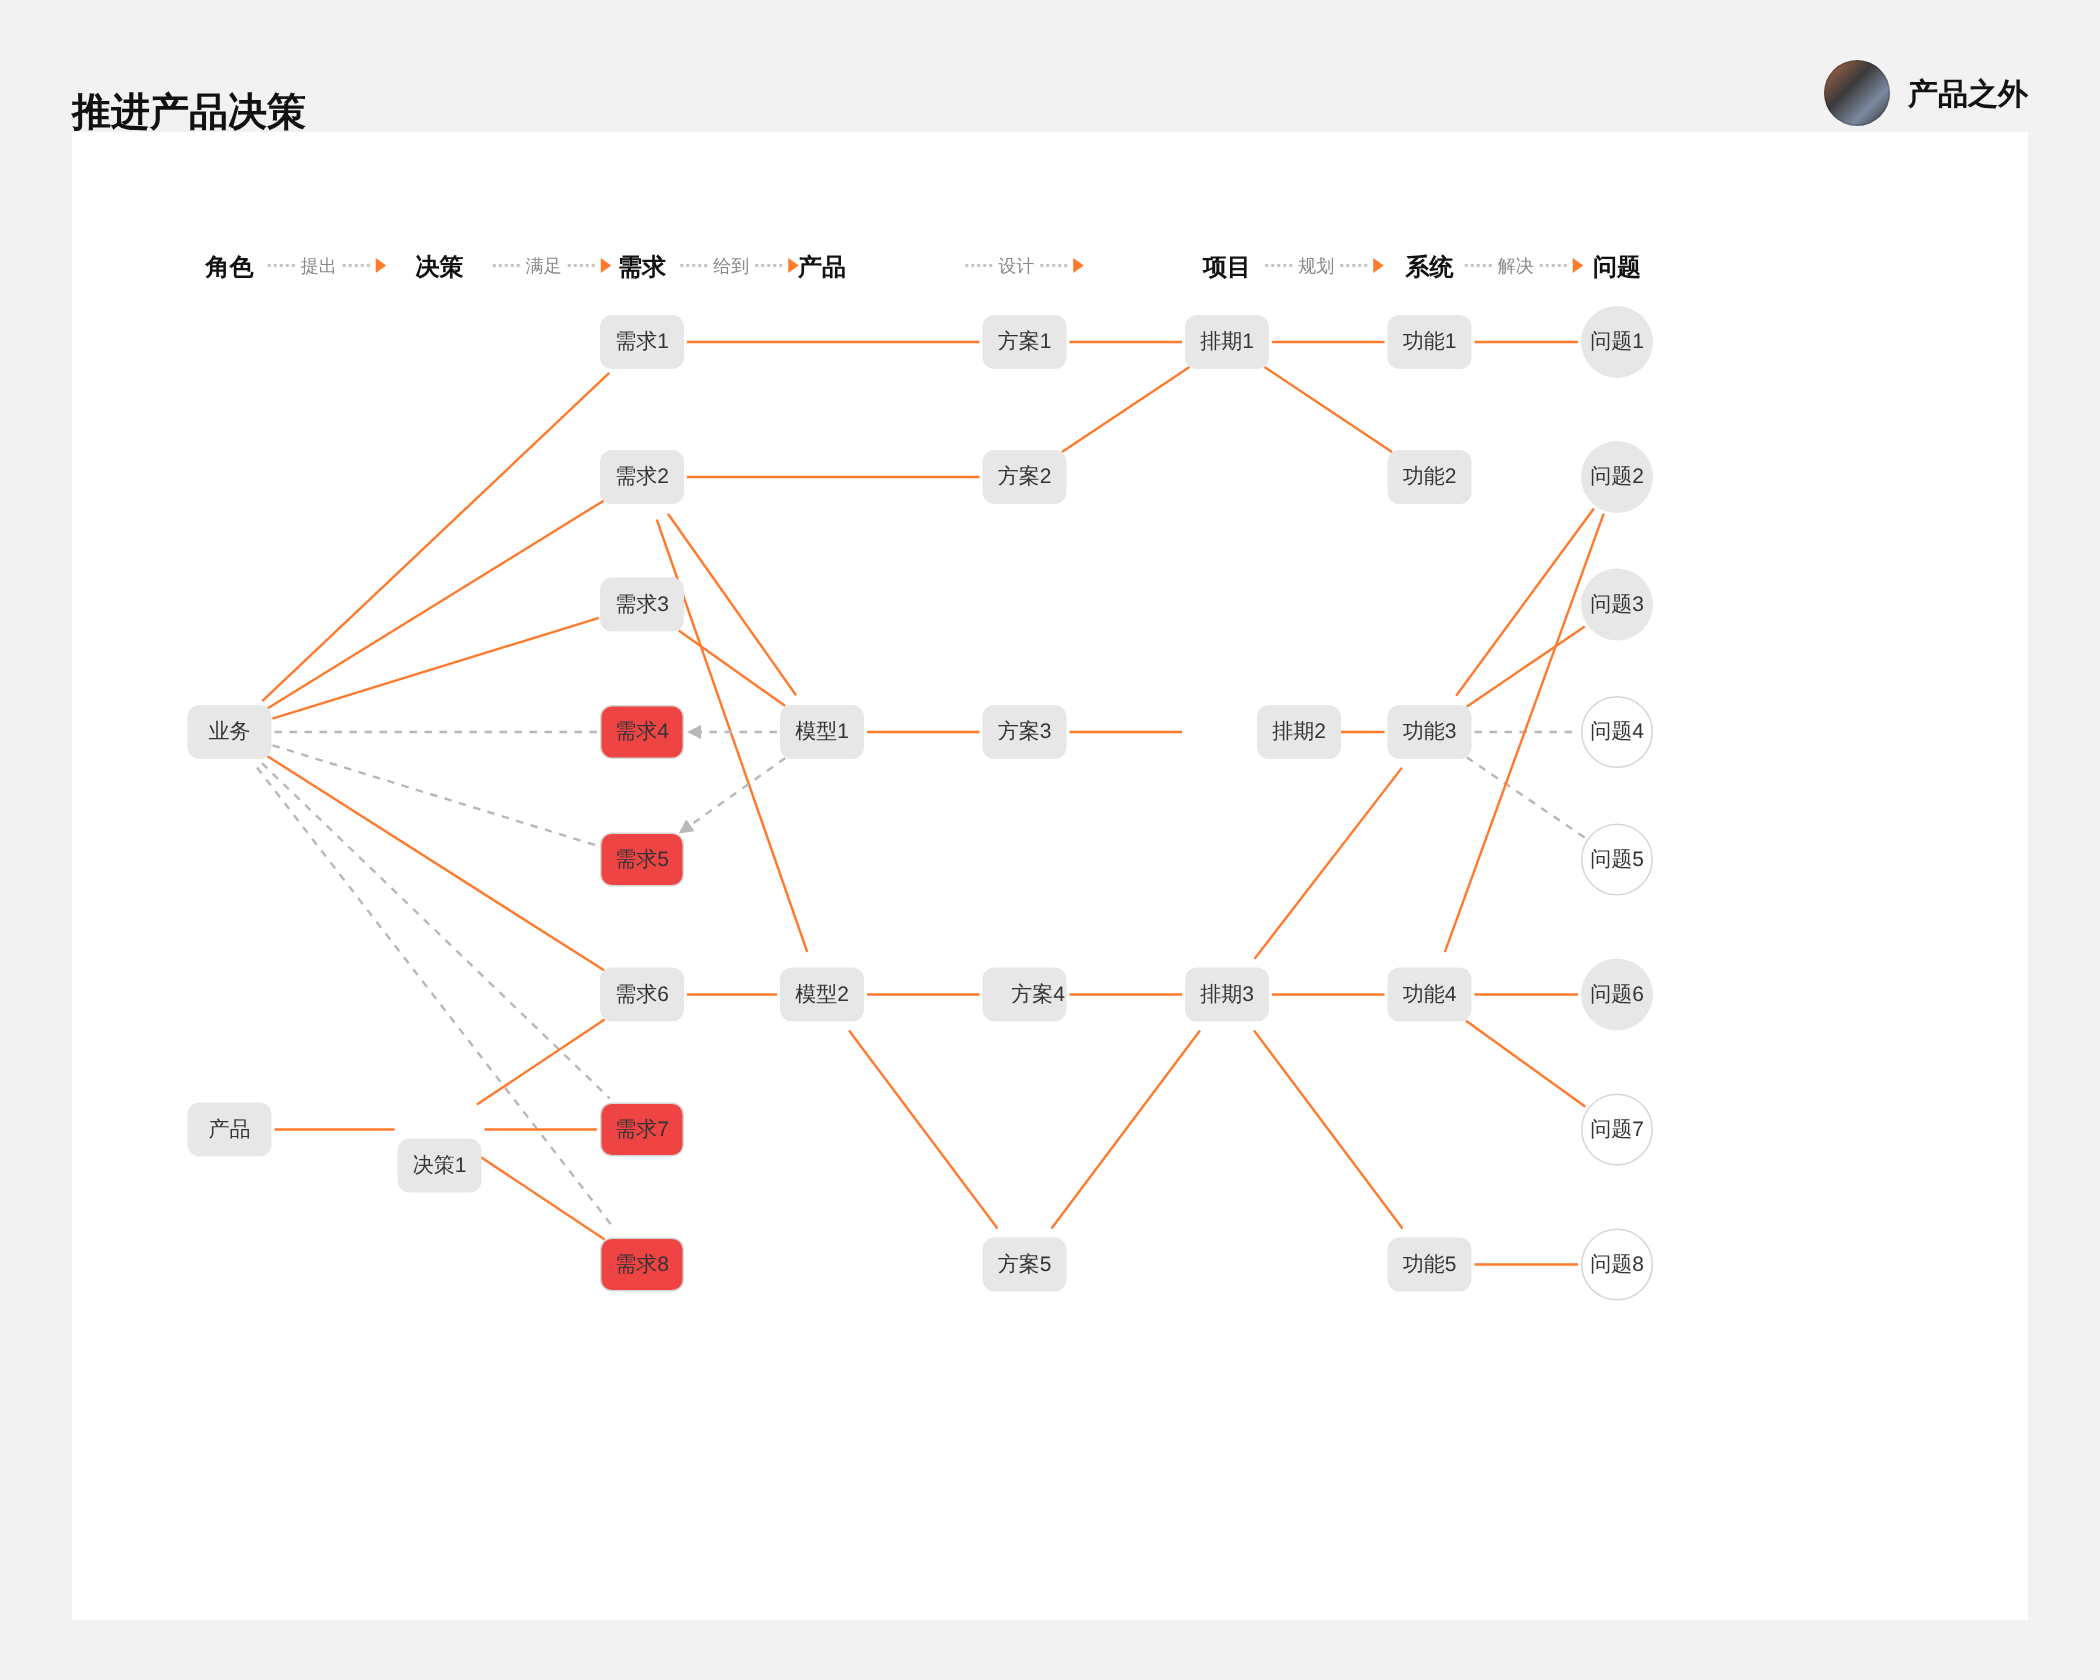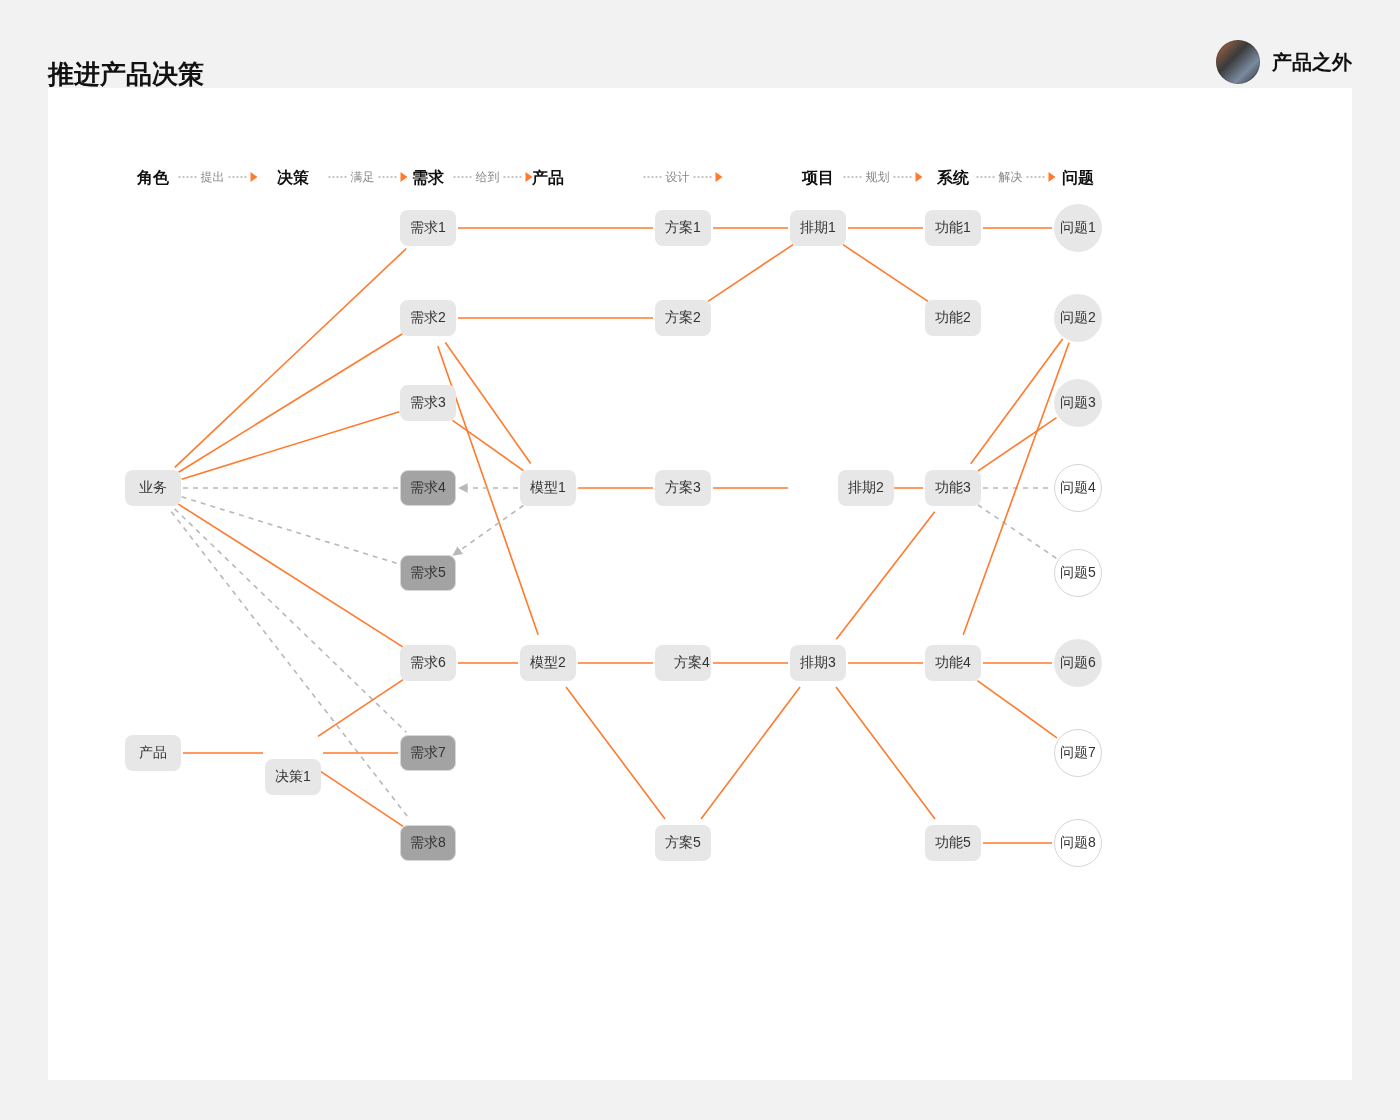--- a/index.html
+++ b/index.html
@@ -106,21 +106,21 @@
     width: 56px; height: 36px;
     border-radius: 8px;
     display: flex;
     align-items: center;
     justify-content: center;
     font-size: 14px;
     color: #333;
     transform: translate(-50%, -50%);
     background: #e7e7e7;
   }
-  .node.outline { background: #a3a3a3; border: 1.5px solid #d6d6d6; }
+  .node.outline { background: #ef4444; border: 1.5px solid #d6d6d6; }
   .node.circle  { border-radius: 50%; width: 48px; height: 48px; background: #e7e7e7; }
   .node.circle.outline { background: #fff; border: 1.5px solid #d6d6d6; }
 </style>
 </head>
 <body>
 
 <div class="header">
   <div class="title">推进产品决策</div>
   <div class="brand">
     <div class="avatar"></div>

